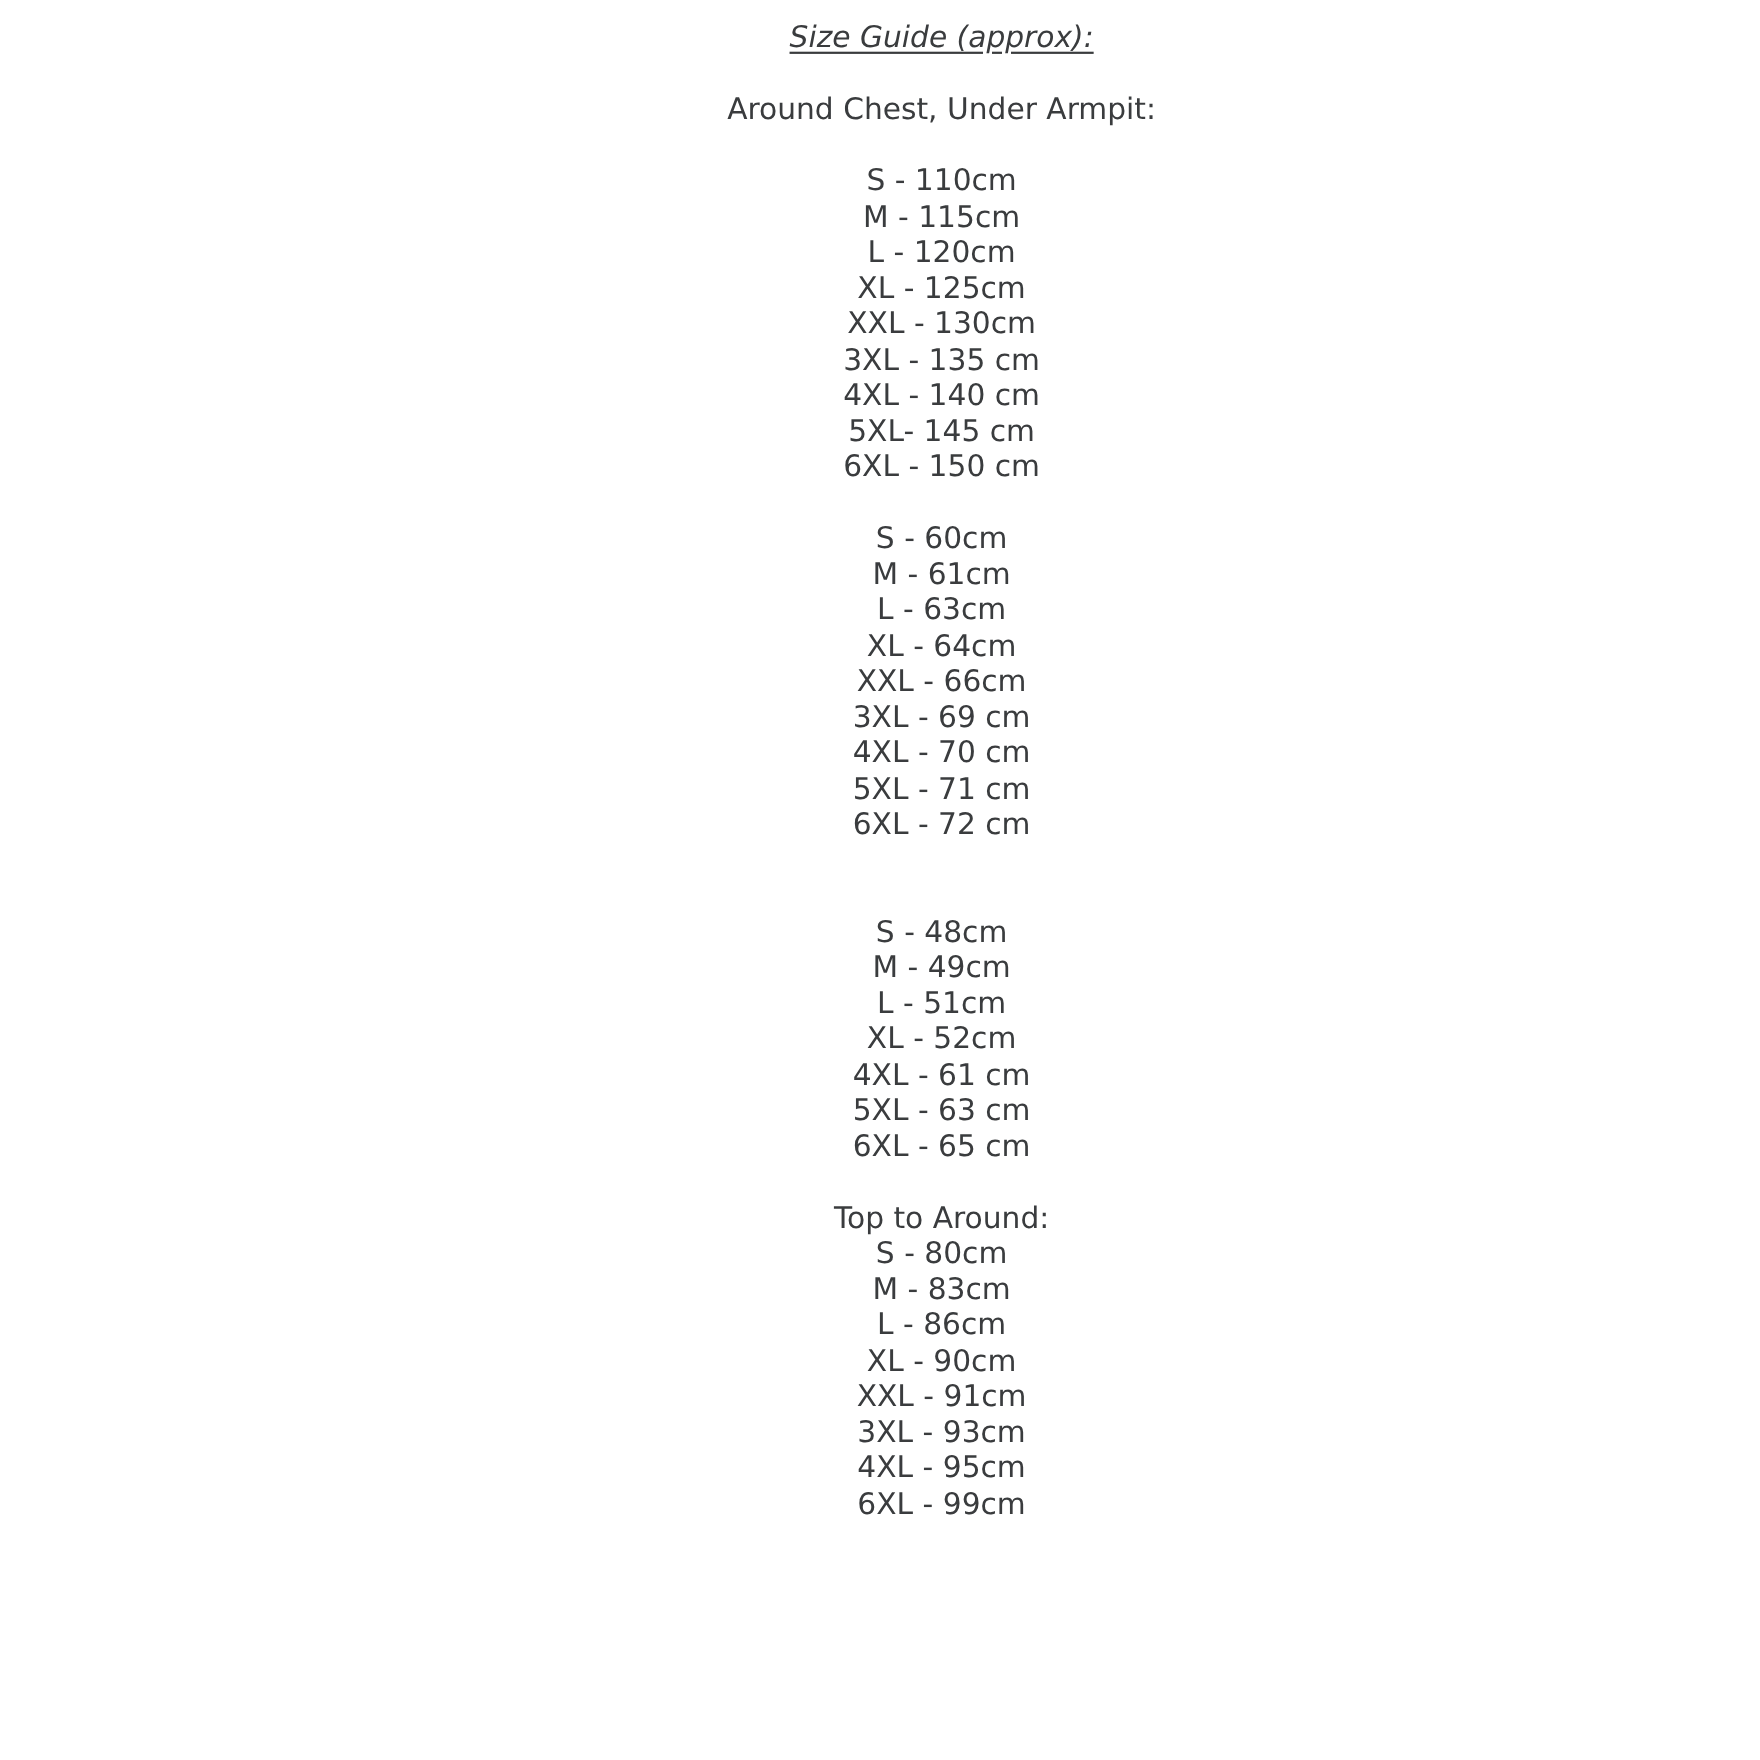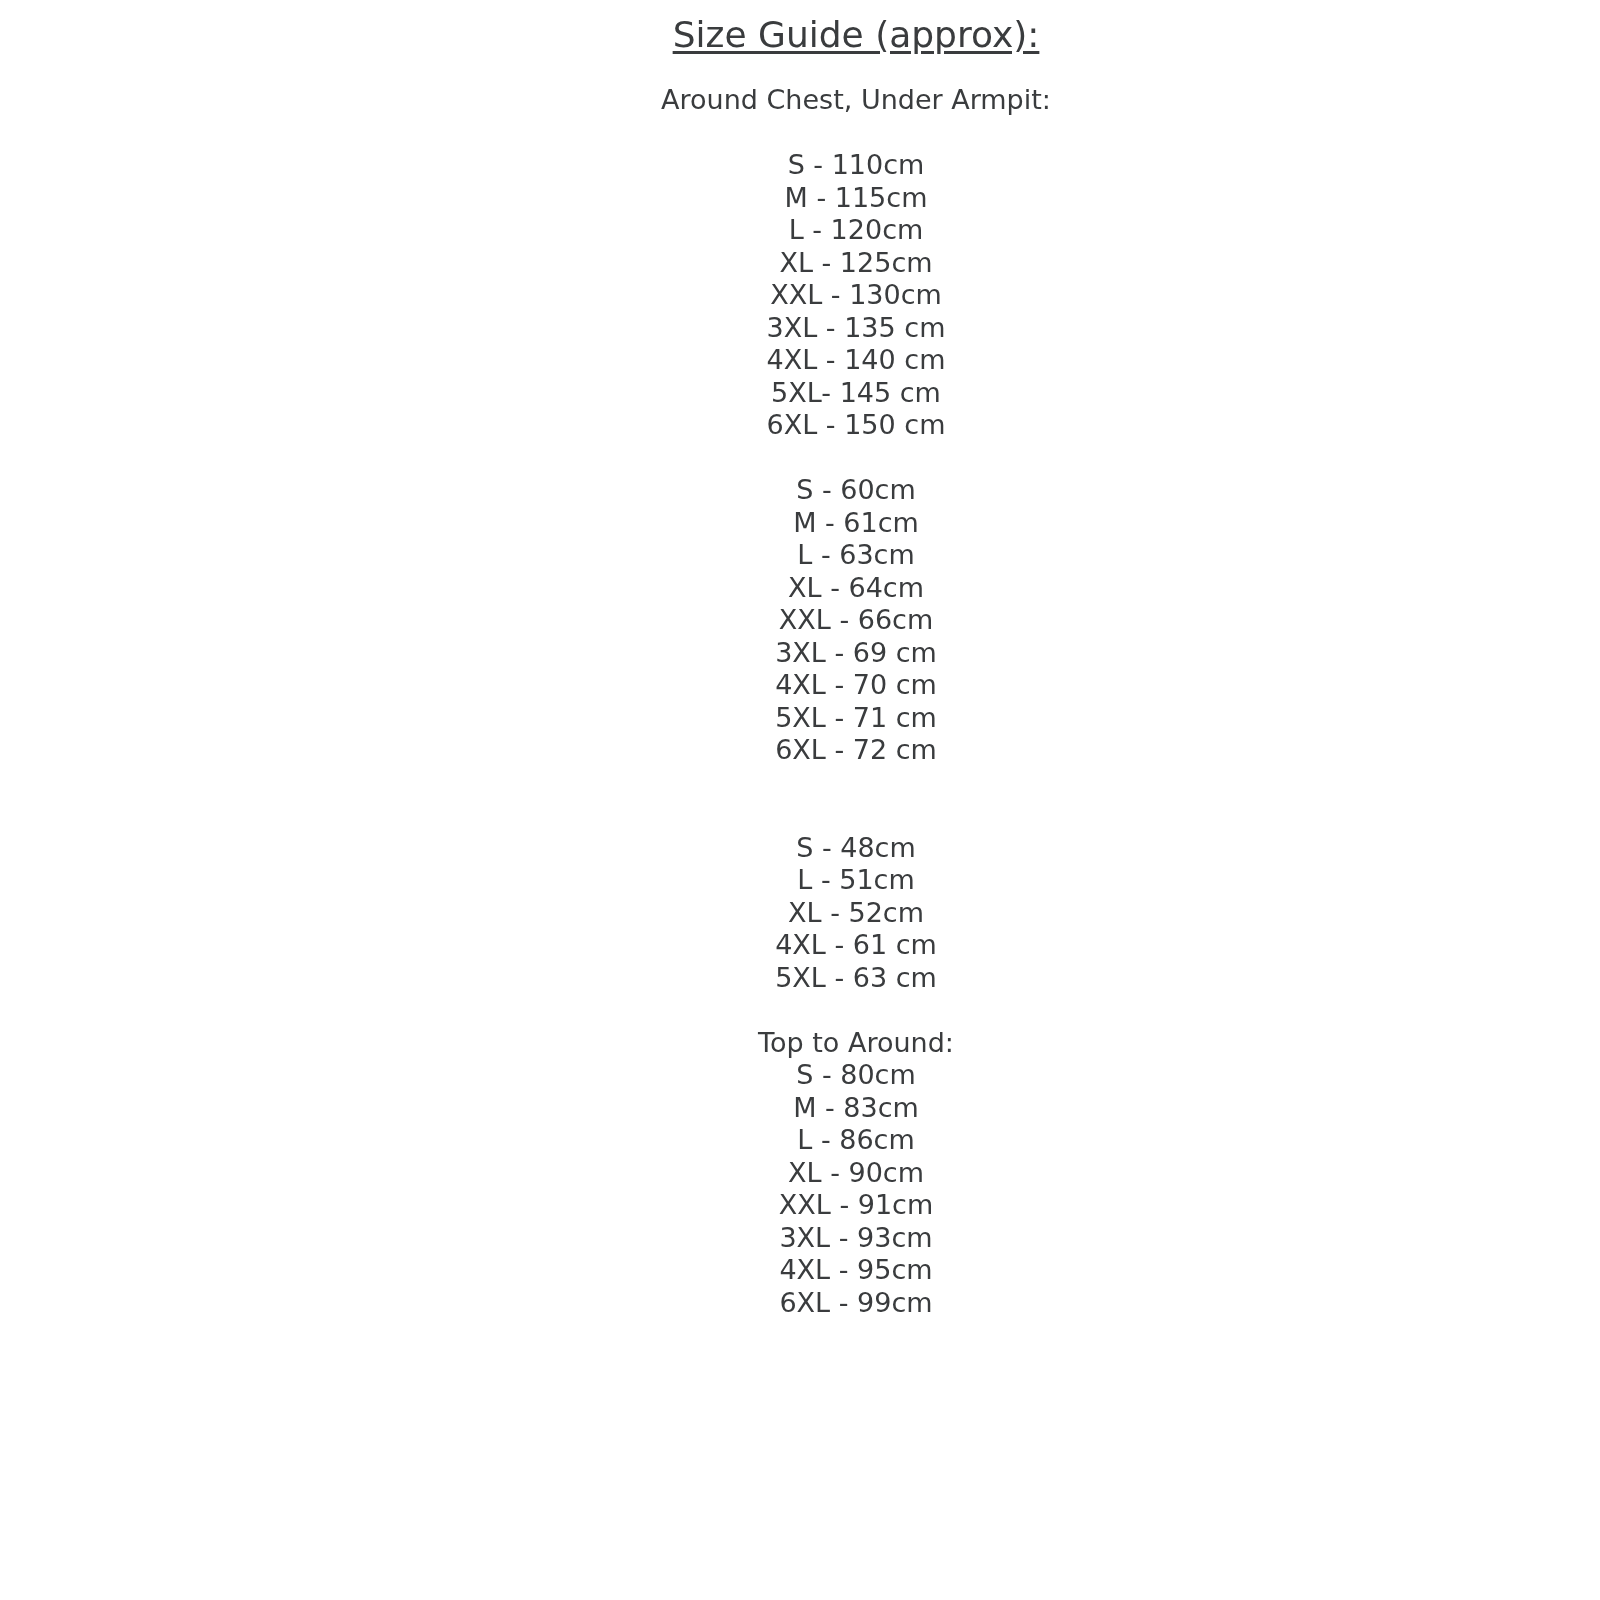--- a/index.html
+++ b/index.html
@@ -18,25 +18,26 @@
     height: 1600px;
     padding-left: 112px;   
     padding-top: 19px;
     text-align: center;
     font-family: "DejaVu Sans", "Liberation Sans", sans-serif;
     font-size: 27px;
     line-height: 32.5px;
     color: #3a3c3e;
   }
   .title {
-    font-size: 36px;
+    font-size: 27px;
     font-weight: normal;
     margin: 0;
     text-decoration: underline;
     text-underline-offset: 4px;
+    font-style: italic;
   }
   .heading, .row {
     white-space: pre;
   }
   .blank {
     height: 32.5px;
   }
 </style>
 </head>
 <body>
@@ -62,24 +63,26 @@
       <div class="row">L - 63cm</div>
       <div class="row">XL - 64cm</div>
       <div class="row">XXL - 66cm</div>
       <div class="row">3XL - 69 cm</div>
       <div class="row">4XL - 70 cm</div>
       <div class="row">5XL - 71 cm</div>
       <div class="row">6XL - 72 cm</div>
       <div class="blank"></div>
       <div class="blank"></div>
       <div class="row">S - 48cm</div>
+      <div class="row">M - 49cm</div>
       <div class="row">L - 51cm</div>
       <div class="row">XL - 52cm</div>
       <div class="row">4XL - 61 cm</div>
       <div class="row">5XL - 63 cm</div>
+      <div class="row">6XL - 65 cm</div>
       <div class="blank"></div>
       <div class="heading">Top to Around:</div>
       <div class="row">S - 80cm</div>
       <div class="row">M - 83cm</div>
       <div class="row">L - 86cm</div>
       <div class="row">XL - 90cm</div>
       <div class="row">XXL - 91cm</div>
       <div class="row">3XL - 93cm</div>
       <div class="row">4XL - 95cm</div>
       <div class="row">6XL - 99cm</div>

